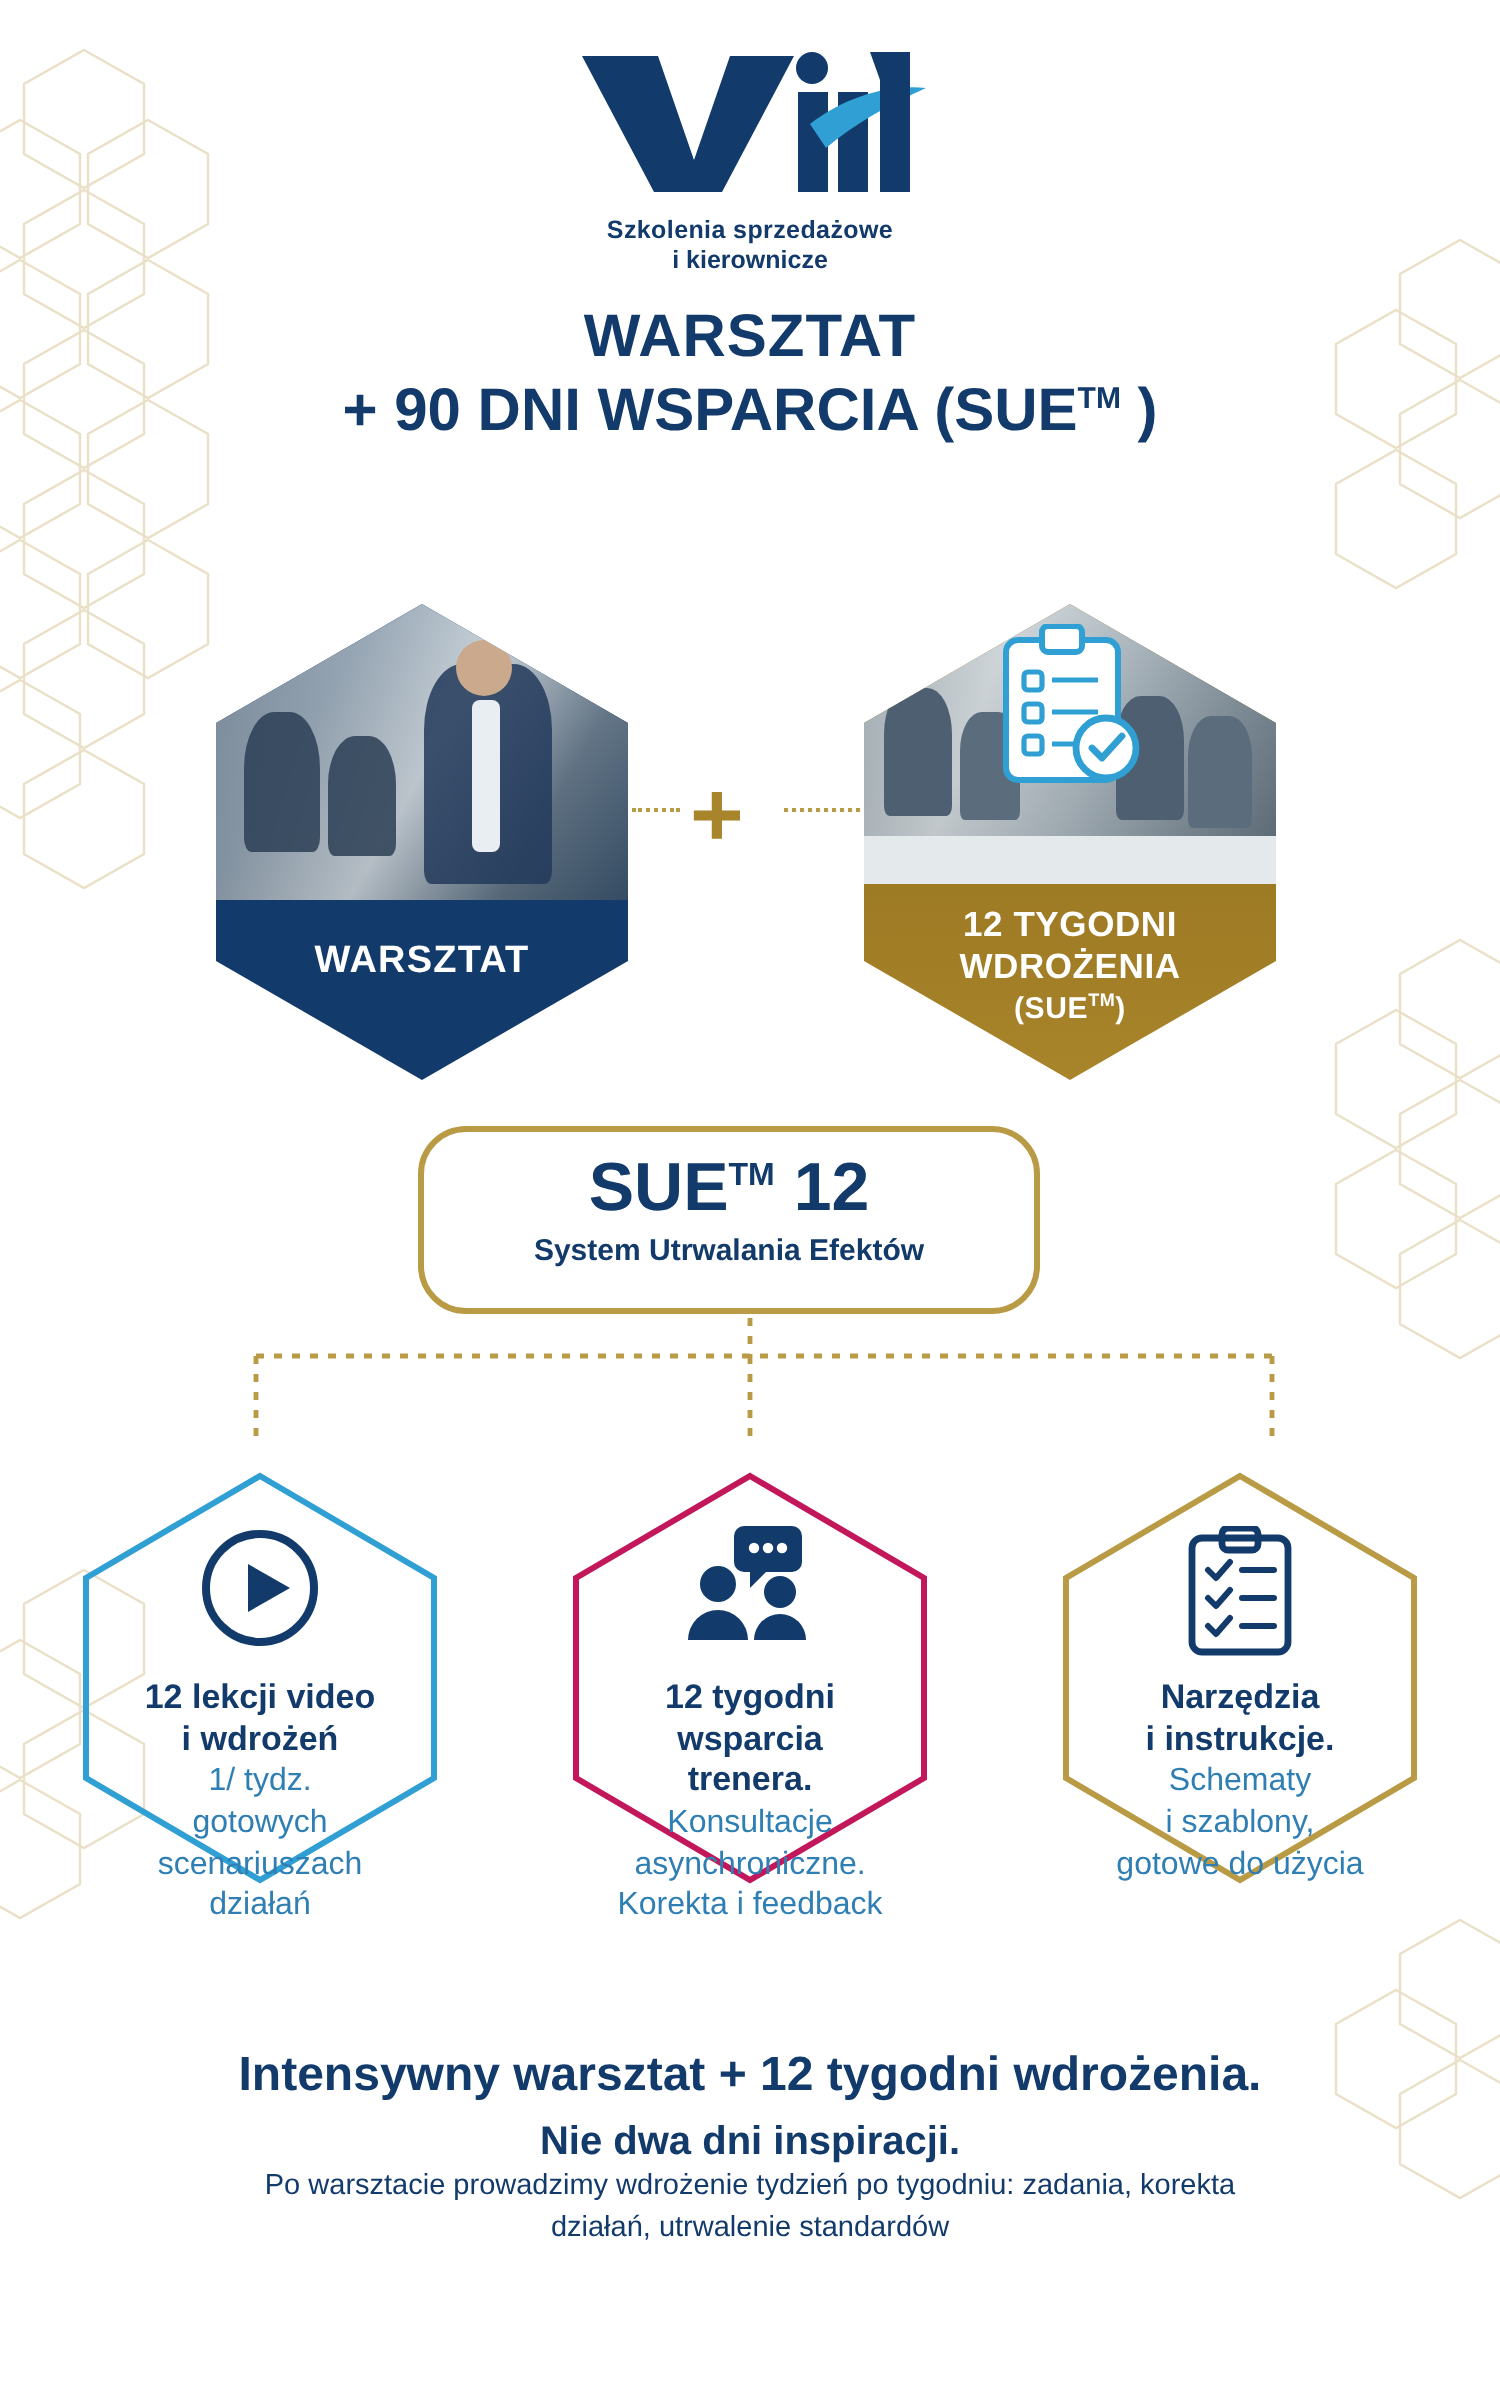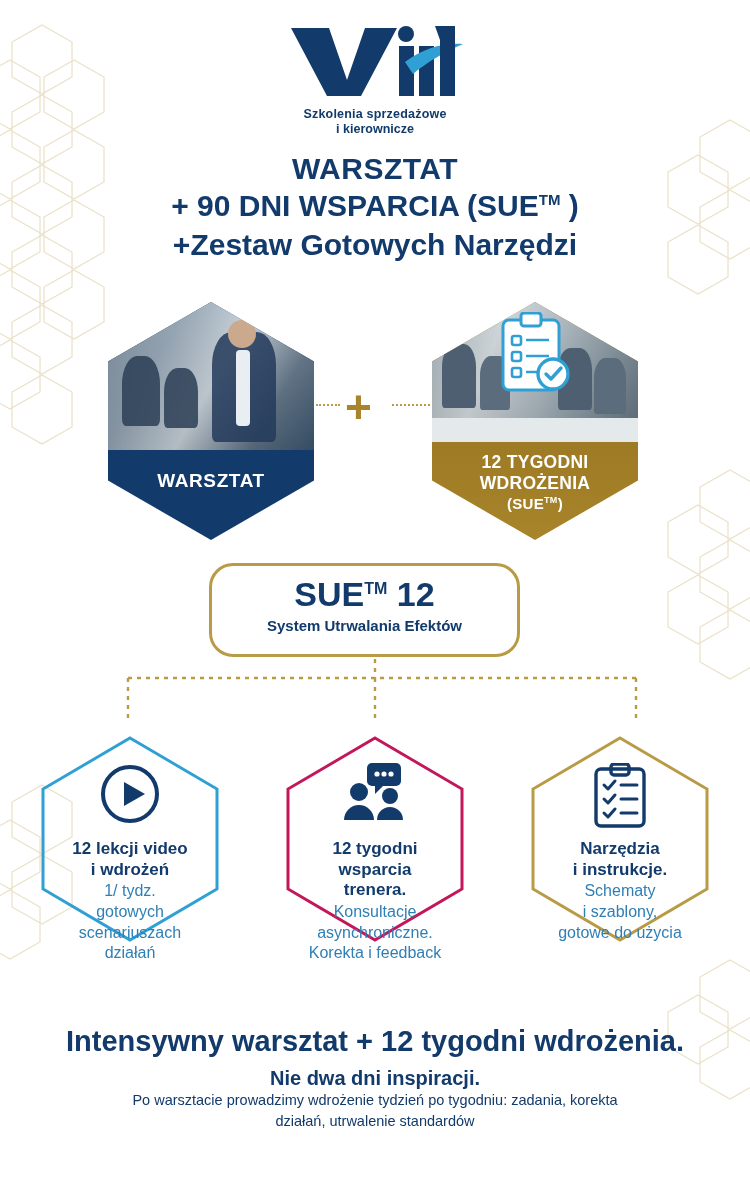--- a/index.html
+++ b/index.html
@@ -287,21 +287,21 @@
   
   .footer {
     position: absolute;
     top: 1022px;
     left: 0;
     width: 750px;
     text-align: center;
     z-index: 3;
   }
   .footer .f1 {
-    font-size: 29px;
+    font-size: 24px;
     font-weight: bold;
     color: #123a6b;
     line-height: 1.35;
   }
   .footer .f2 {
     font-size: 20px;
     font-weight: bold;
     color: #123a6b;
     margin-top: 6px;
   }
@@ -372,21 +372,20 @@
     </div>
     <div class="logo-sub1">Szkolenia sprzedażowe</div>
     <div class="logo-sub2">i kierownicze</div>
   </div>
 
   <div class="headline">
     <div class="l1">WARSZTAT</div>
     <div class="l2">
       <span>+ 90 DNI WSPARCIA (SUE</span><sup>TM</sup><span> )</span>
     </div>
-    <div class="l3">+Zestaw Gotowych Narzędzi</div>
   </div>
 
   <div class="hero">
 
     <div class="hex hex-left">
       <div class="photo">
         <div class="fig" style="left:14px; top:54px; width:38px; height:70px;"></div>
         <div class="fig" style="left:56px; top:66px; width:34px; height:60px;"></div>
         <div class="fig" style="left:104px; top:30px; width:64px; height:110px; background:#22395a; border-radius:30% 30% 6% 6%;"></div>
         <div class="fig" style="left:128px; top:48px; width:14px; height:76px; background:#e9eef3; border-radius:4px; opacity:1;"></div>

